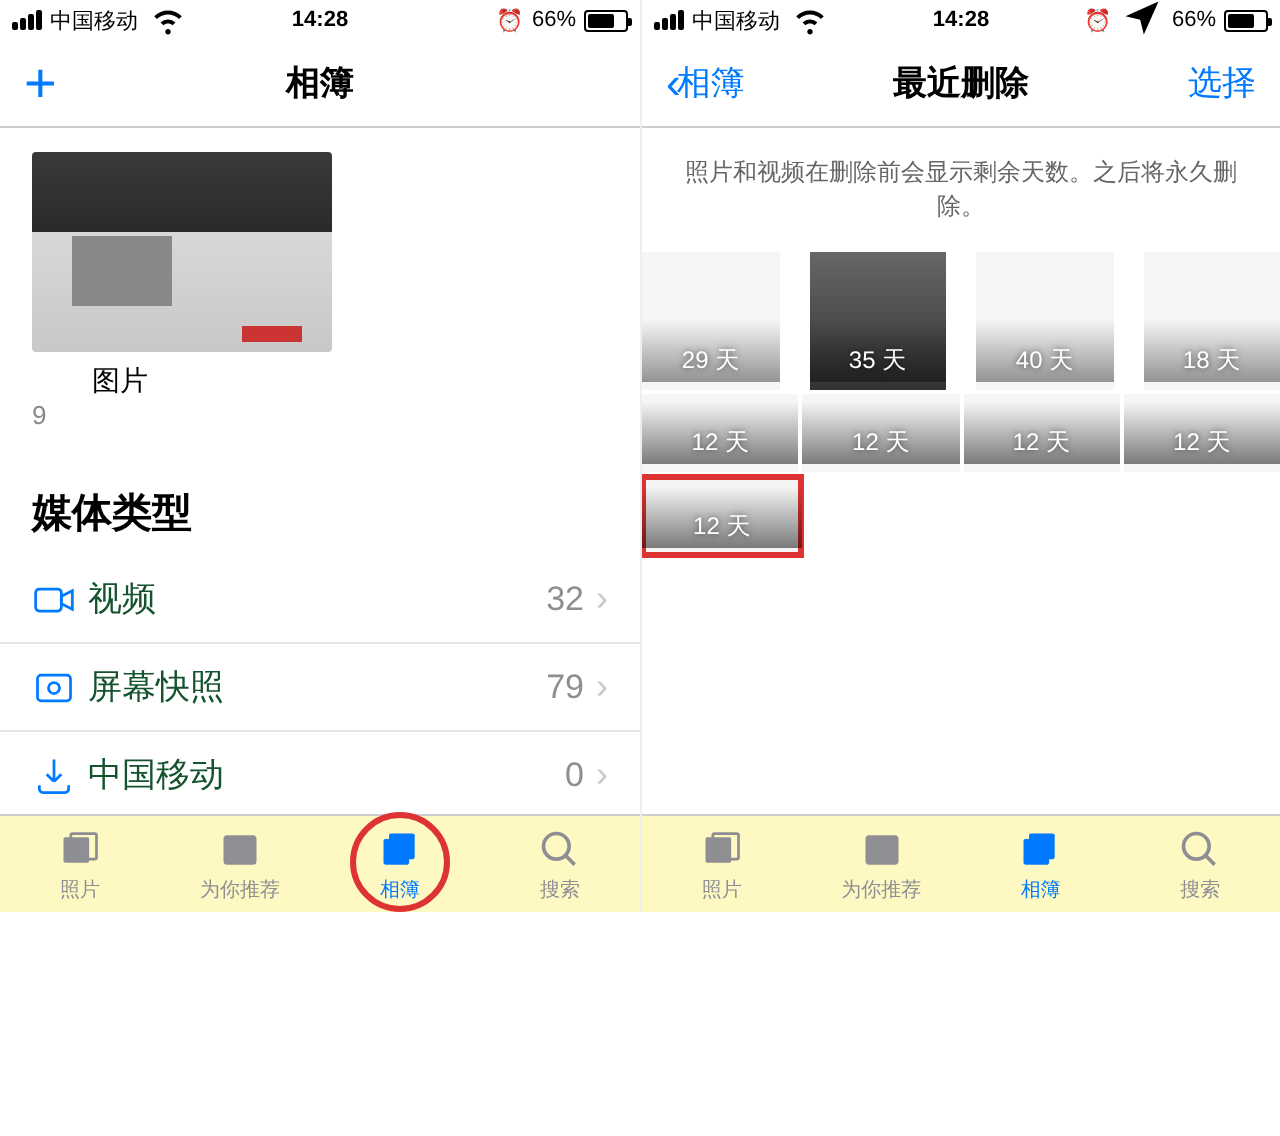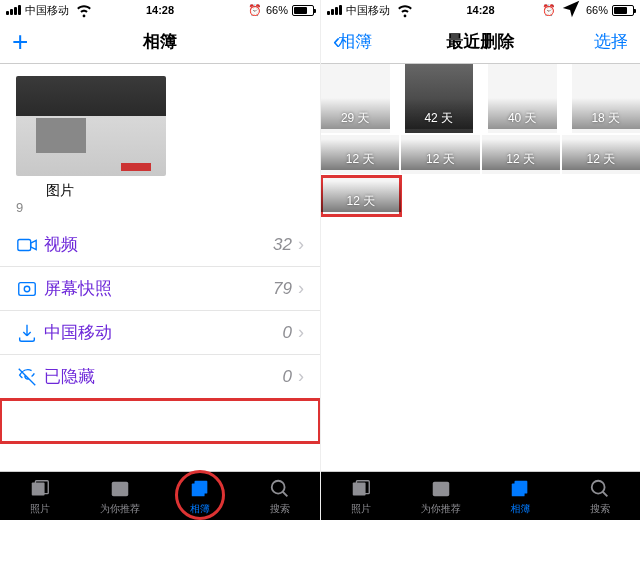--- a/index.html
+++ b/index.html
@@ -1,17 +1,17 @@
 <!DOCTYPE html>
 <html><head>
 <meta charset="utf-8">
 <style>
   * { margin: 0; padding: 0; box-sizing: border-box; font-family: -apple-system, BlinkMacSystemFont, "Helvetica Neue", sans-serif; }
   body { background: #fff; width: 640px; height: 568px; display: flex; }
-  .phone { width: 320px; height: 520px; background: #fff; display: flex; flex-direction: column; position: relative; }
+  .phone { width: 320px; height: 456px; background: #fff; display: flex; flex-direction: column; position: relative; }
   .phone + .phone { border-left: 1px solid #eee; }
 
   
   .status-bar { height: 20px; display: flex; align-items: center; justify-content: space-between; padding: 0 6px; font-size: 11px; font-weight: 500; }
   .status-left, .status-right { display: flex; align-items: center; gap: 4px; }
   .status-center { position: absolute; left: 50%; transform: translateX(-50%); font-weight: 700; }
   .signal-dots { display: flex; gap: 1px; align-items: flex-end; }
   .signal-dots span { width: 3px; background: #000; border-radius: 1px; }
   .signal-dots span:nth-child(1) { height: 4px; }
   .signal-dots span:nth-child(2) { height: 6px; }
@@ -39,27 +39,27 @@
   .thumb-img::after { content: ''; position: absolute; right: 15px; bottom: 5px; width: 30px; height: 8px; background: #c33; }
   .album-label { font-size: 14px; margin-top: 6px; color: #000; margin-left: 30px; }
   .album-count { font-size: 13px; color: #888; }
 
   
   .section-header { padding: 20px 16px 8px; font-size: 20px; font-weight: 700; }
 
   
   .row { display: flex; align-items: center; height: 44px; padding: 0 16px; border-bottom: 0.5px solid #e5e5e5; position: relative; }
   .row-icon { width: 28px; color: #007aff; font-size: 20px; display: flex; align-items: center; }
-  .row-label { flex: 1; font-size: 17px; color: #6d28d9; }
-  .row-count { color: #8e8e93; font-size: 17px; margin-right: 6px; font-style: italic; }
+  .row-label { flex: 1; font-size: 17px; color: #14532d; }
+  .row-count { color: #8e8e93; font-size: 17px; margin-right: 6px; }
   .row-chevron { color: #c7c7cc; font-size: 18px; }
   .row.highlighted { outline: 3px solid #d33; outline-offset: -2px; }
 
   
-  .tabbar { height: 49px; border-top: 0.5px solid #ccc; display: flex; background: #000000; }
+  .tabbar { height: 49px; border-top: 0.5px solid #ccc; display: flex; background: #fef9c3; }
   .tab { flex: 1; display: flex; flex-direction: column; align-items: center; justify-content: center; gap: 1px; color: #8e8e93; font-size: 10px; }
   .tab.active { color: #007aff; }
   .tab-icon { font-size: 22px; height: 24px; display: flex; align-items: center; }
   .tab.circled { position: relative; }
   .tab.circled::after { content: ''; position: absolute; top: -2px; left: 50%; transform: translateX(-50%); width: 44px; height: 44px; border: 3px solid #d33; border-radius: 50%; }
 
   
   .info-text { text-align: center; padding: 14px 10px; font-size: 12px; color: #666; }
 
   
@@ -114,20 +114,21 @@
     <div class="nav-right"></div>
   </div>
 
   <div class="content">
     <div class="album-thumb">
       <div class="thumb-img"></div>
       <div class="album-label">图片</div>
       <div class="album-count">9</div>
     </div>
 
+    <div class="section-header">媒体类型</div>
 
     <div class="row">
       <div class="row-icon">
         <svg viewBox="0 0 24 24" fill="none" stroke="#007aff" stroke-width="1.5">
             <rect x="2" y="6" width="14" height="12" rx="2"></rect>
             <path d="M16 10l6-3v10l-6-3z"></path>
           </svg>
       </div>
       <div class="row-label">视频</div>
       <div class="row-count">32</div>
@@ -252,27 +253,28 @@
         <span class="chevron">‹</span>
         <span>相簿</span>
       </div>
     <div class="nav-title">最近删除</div>
     <div class="nav-right">
         <span>选择</span>
       </div>
   </div>
 
   <div class="content">
+    <div class="info-text">照片和视频在删除前会显示剩余天数。之后将永久删除。</div>
 
     <div class="grid">
       <div class="cell ui">
           <div class="days">29 天</div>
         </div>
       <div class="cell dark">
-          <div class="days">42 天</div>
+          <div class="days">35 天</div>
         </div>
       <div class="cell ui">
           <div class="days">40 天</div>
         </div>
       <div class="cell ui">
           <div class="days">18 天</div>
         </div>
     </div>
     <div class="half-row" style="margin-top:2px;">
       <div class="cell ui last-row">

